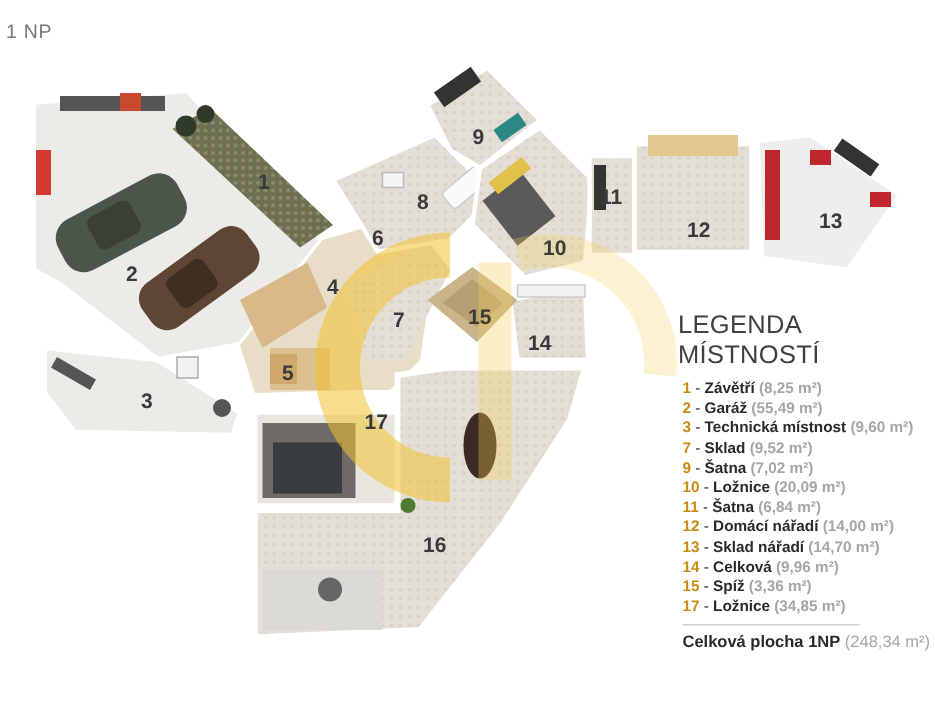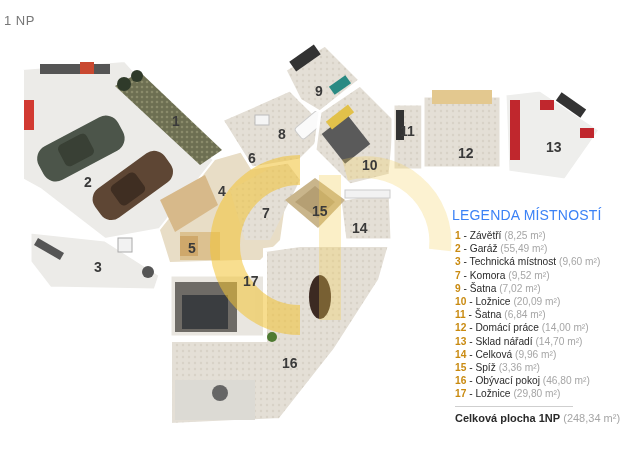--- a/index.html
+++ b/index.html
@@ -1,25 +1,25 @@
 <!DOCTYPE html>
 <html><head>
 <meta charset="utf-8">
 <style>
   html,body{margin:0;padding:0;background:#fff;}
   body{width:623px;height:468px;position:relative;overflow:hidden;font-family:"Liberation Sans",sans-serif;}
   .floor-label{position:absolute;left:4px;top:13px;font-size:13px;color:#777;letter-spacing:0.5px;}
   .plan{position:absolute;left:0;top:0;width:623px;height:468px;}
   .room-num{font-family:"Liberation Sans",sans-serif;font-size:14px;font-weight:bold;fill:#3a3a3a;}
   .legend{position:absolute;left:452px;top:207px;width:170px;}
-  .legend-title{font-size:14px;color:#3b82f6;letter-spacing:0.2px;margin-bottom:6px;font-weight:normal;}
+  .legend-title{font-size:17px;color:#404040;letter-spacing:0.2px;margin-bottom:6px;font-weight:normal;}
   .legend-item{font-size:10.2px;line-height:13.2px;color:#222;white-space:nowrap;padding-left:3px;}
   .legend-item .num{color:#c98a10;font-weight:bold;}
-  .legend-item .nm{font-weight:normal;color:#2a2a2a;}
-  .legend-item .area{color:#a6a6a6;font-weight:normal;}
+  .legend-item .nm{font-weight:bold;color:#2a2a2a;}
+  .legend-item .area{color:#a6a6a6;font-weight:bold;}
   .legend-sep{height:1px;background:#cfcfcf;width:118px;margin:5px 0 5px 3px;}
   .total{font-size:11px;padding-left:3px;white-space:nowrap;}
   .total .nm{font-weight:bold;color:#2a2a2a;}
   .total .area{color:#a6a6a6;}
 </style>
 </head>
 <body>
 
 <div class="floor-label">1 NP</div>
 
@@ -157,26 +157,25 @@
     <text class="room-num" x="282" y="368">16</text>
     <text class="room-num" x="243" y="286">17</text>
   </g>
 </svg>
 
 <div class="legend">
   <div class="legend-title">LEGENDA MÍSTNOSTÍ</div>
   <div class="legend-item"><span class="num">1</span> - <span class="nm">Závětří</span> <span class="area">(8,25 m²)</span></div>
   <div class="legend-item"><span class="num">2</span> - <span class="nm">Garáž</span> <span class="area">(55,49 m²)</span></div>
   <div class="legend-item"><span class="num">3</span> - <span class="nm">Technická místnost</span> <span class="area">(9,60 m²)</span></div>
-  <div class="legend-item"><span class="num">7</span> - <span class="nm">Komora</span> <span class="area">(9,52 m²)</span></div>
+  <div class="legend-item"><span class="num">7</span> - <span class="nm">Sklad</span> <span class="area">(9,52 m²)</span></div>
   <div class="legend-item"><span class="num">9</span> - <span class="nm">Šatna</span> <span class="area">(7,02 m²)</span></div>
   <div class="legend-item"><span class="num">10</span> - <span class="nm">Ložnice</span> <span class="area">(20,09 m²)</span></div>
   <div class="legend-item"><span class="num">11</span> - <span class="nm">Šatna</span> <span class="area">(6,84 m²)</span></div>
-  <div class="legend-item"><span class="num">12</span> - <span class="nm">Domácí práce</span> <span class="area">(14,00 m²)</span></div>
+  <div class="legend-item"><span class="num">12</span> - <span class="nm">Domácí nářadí</span> <span class="area">(14,00 m²)</span></div>
   <div class="legend-item"><span class="num">13</span> - <span class="nm">Sklad nářadí</span> <span class="area">(14,70 m²)</span></div>
   <div class="legend-item"><span class="num">14</span> - <span class="nm">Celková</span> <span class="area">(9,96 m²)</span></div>
   <div class="legend-item"><span class="num">15</span> - <span class="nm">Spíž</span> <span class="area">(3,36 m²)</span></div>
-  <div class="legend-item"><span class="num">16</span> - <span class="nm">Obývací pokoj</span> <span class="area">(46,80 m²)</span></div>
-  <div class="legend-item"><span class="num">17</span> - <span class="nm">Ložnice</span> <span class="area">(29,80 m²)</span></div>
+  <div class="legend-item"><span class="num">17</span> - <span class="nm">Ložnice</span> <span class="area">(34,85 m²)</span></div>
   <div class="legend-sep"></div>
   <div class="total"><span class="nm">Celková plocha 1NP</span> <span class="area">(248,34 m²)</span></div>
 
 </div>
 
 </body></html>

